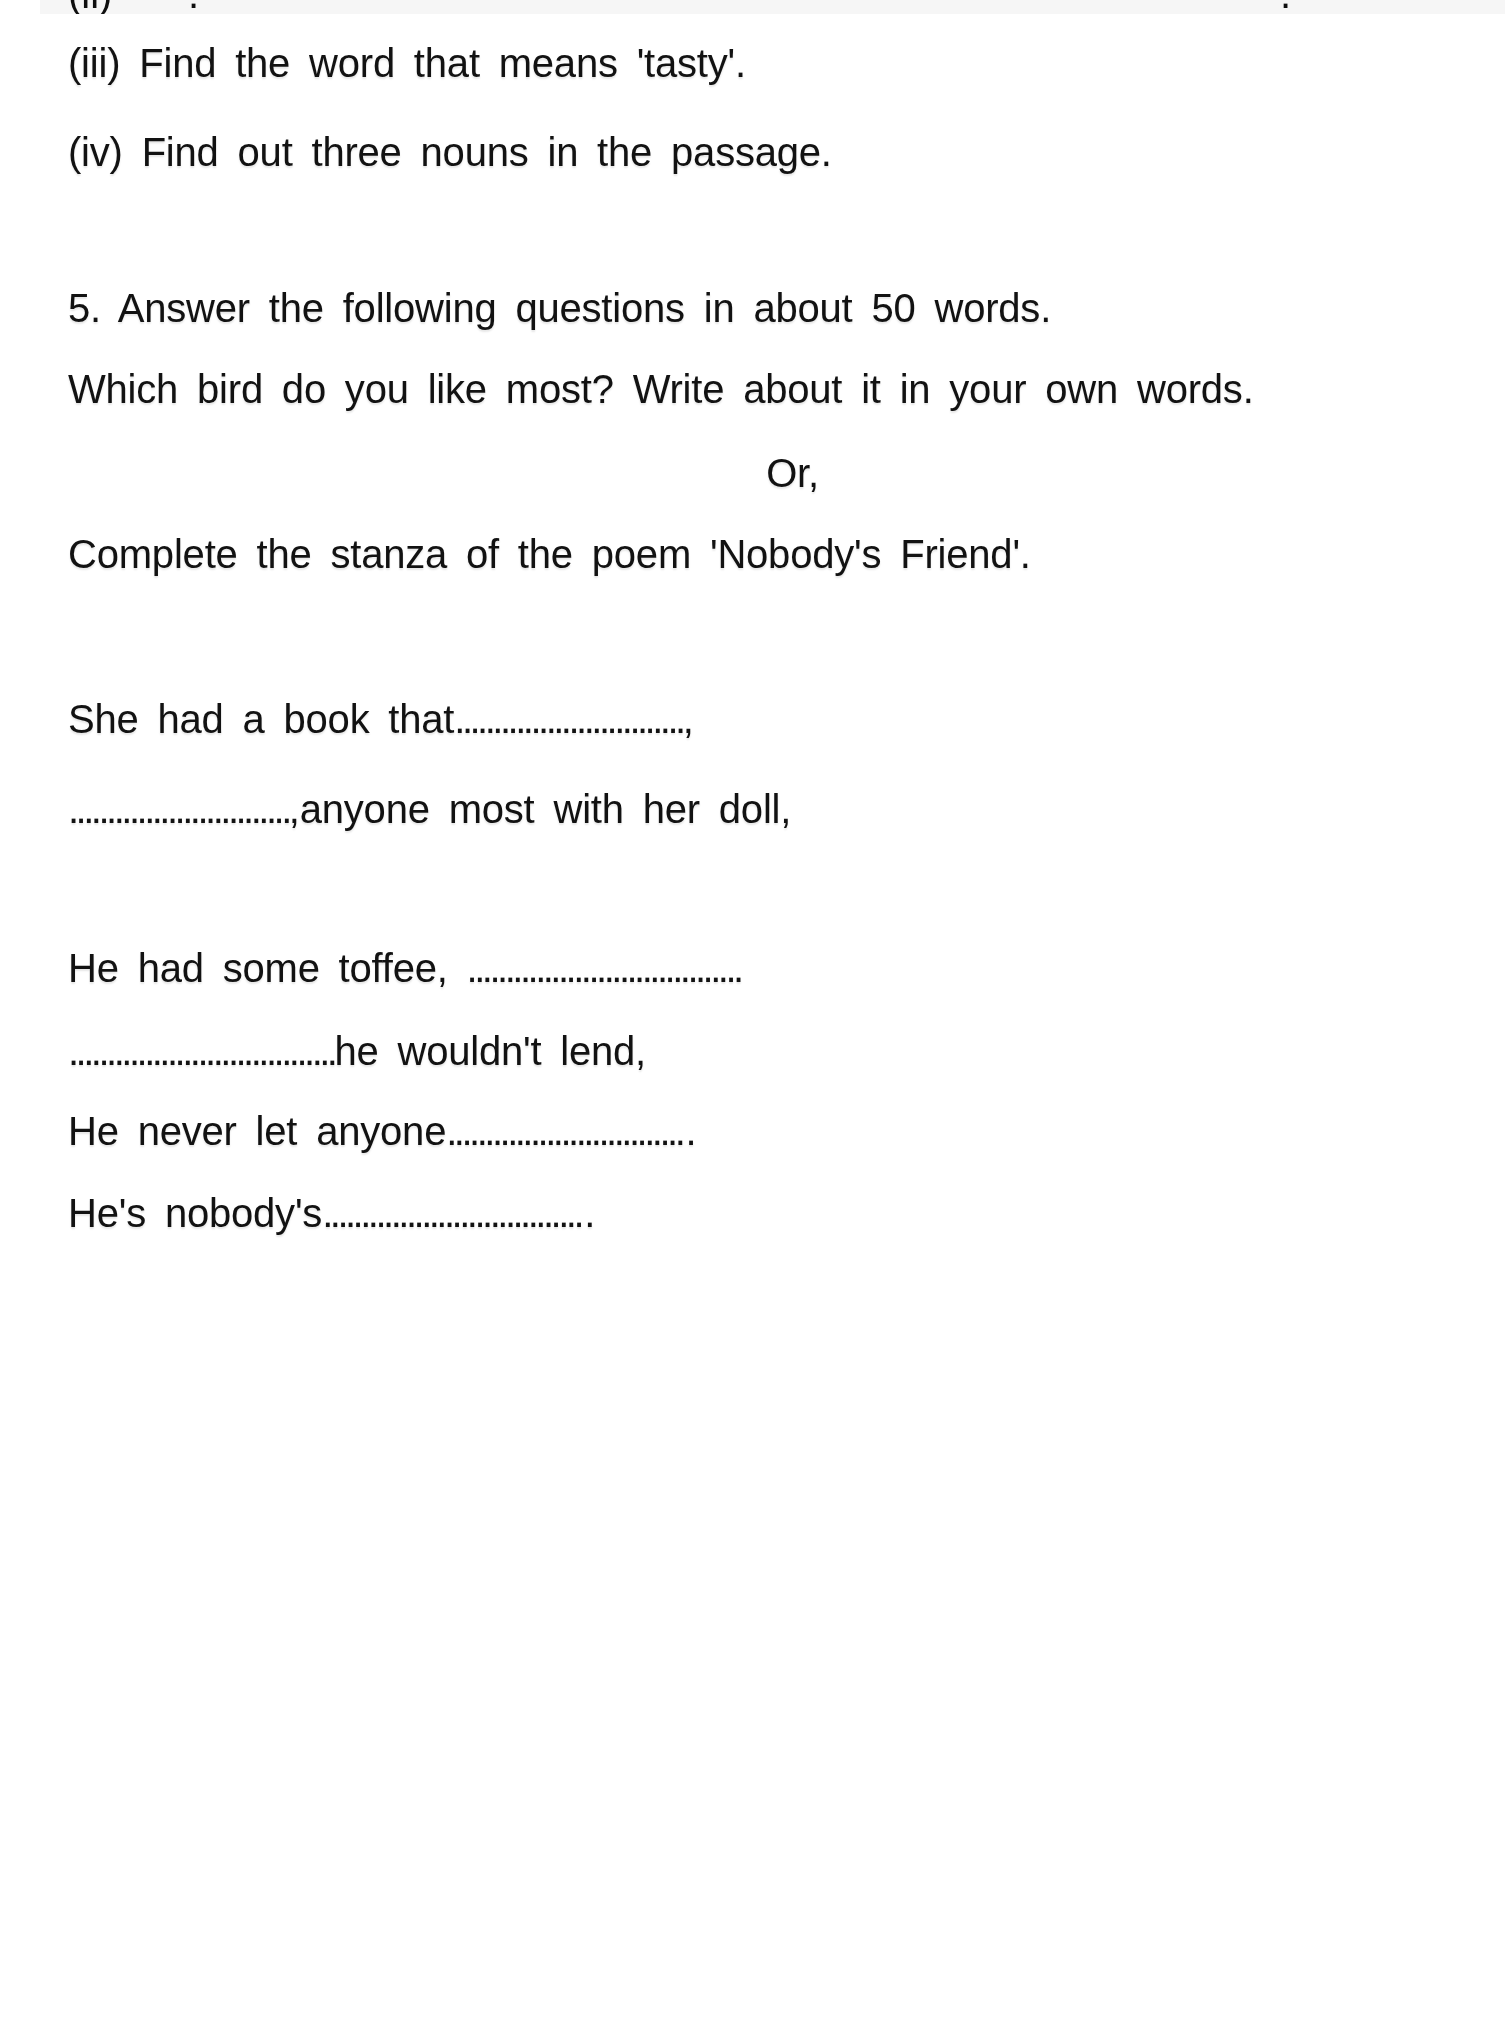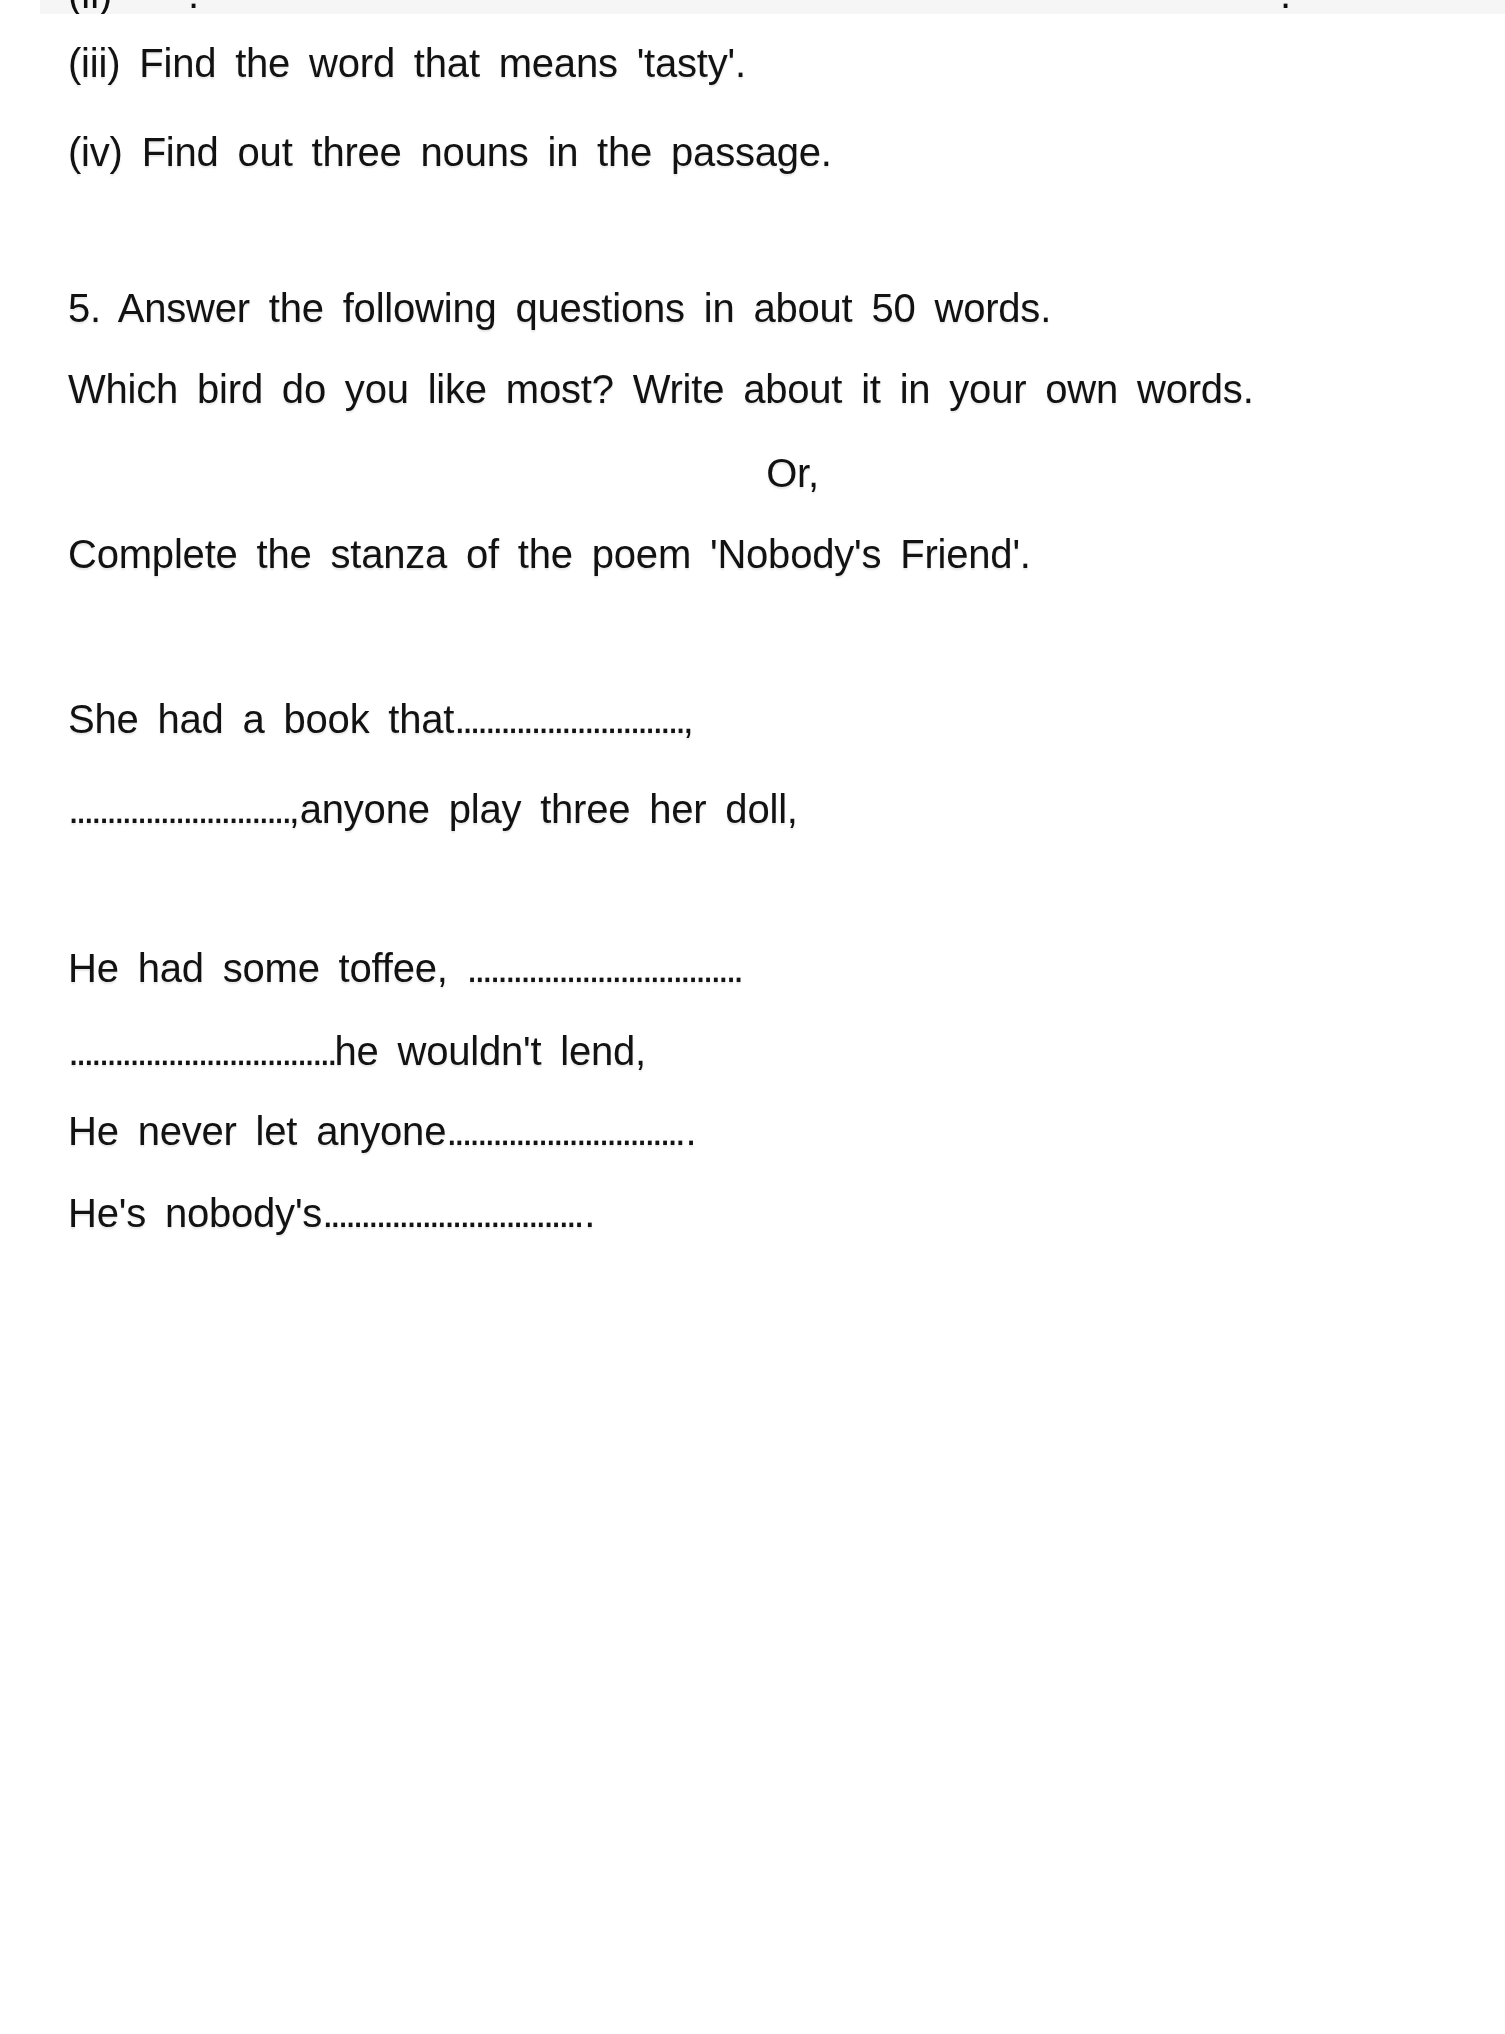--- a/index.html
+++ b/index.html
@@ -61,21 +61,21 @@
   <div class="line" style="top:41px">(iii) Find the word that means 'tasty'.</div>
   <div class="line" style="top:130px">(iv) Find out three nouns in the passage.</div>
   <div class="line" style="top:286px">5. Answer the following questions in about 50 words.</div>
   <div class="line" style="top:367px">Which bird do you like most? Write about it in your own words.</div>
   <div class="line center" style="top:451px">Or,</div>
   <div class="line" style="top:532px">Complete the stanza of the poem 'Nobody's Friend'.</div>
 
 
   <div class="line" style="top:697px"><span>She had a book that</span><span class="dots">..............................</span><span>,</span></div>
 
-  <div class="line" style="top:787px"><span></span><span class="dots">.............................</span><span>,anyone play three her doll,</span></div>
+  <div class="line" style="top:787px"><span></span><span class="dots">.............................</span><span>,anyone most with her doll,</span></div>
 
 
   <div class="line" style="top:946px"><span>He had some toffee, </span><span class="dots">....................................</span><span></span></div>
 
   <div class="line" style="top:1029px"><span></span><span class="dots">...................................</span><span>he wouldn't lend,</span></div>
 
   <div class="line" style="top:1109px"><span>He never let anyone</span><span class="dots">..............................</span><span>..</span></div>
 
   <div class="line" style="top:1191px"><span>He's nobody's</span><span class="dots">.................................</span><span>..</span></div>
 

